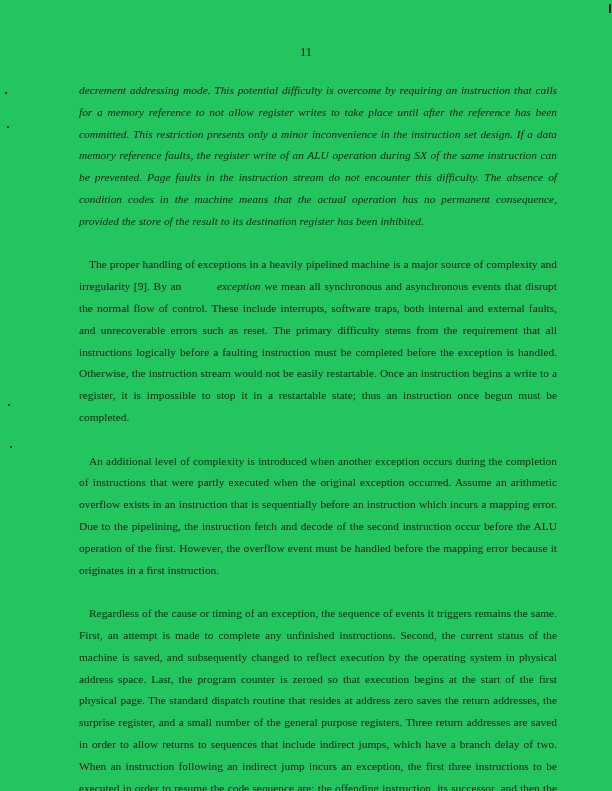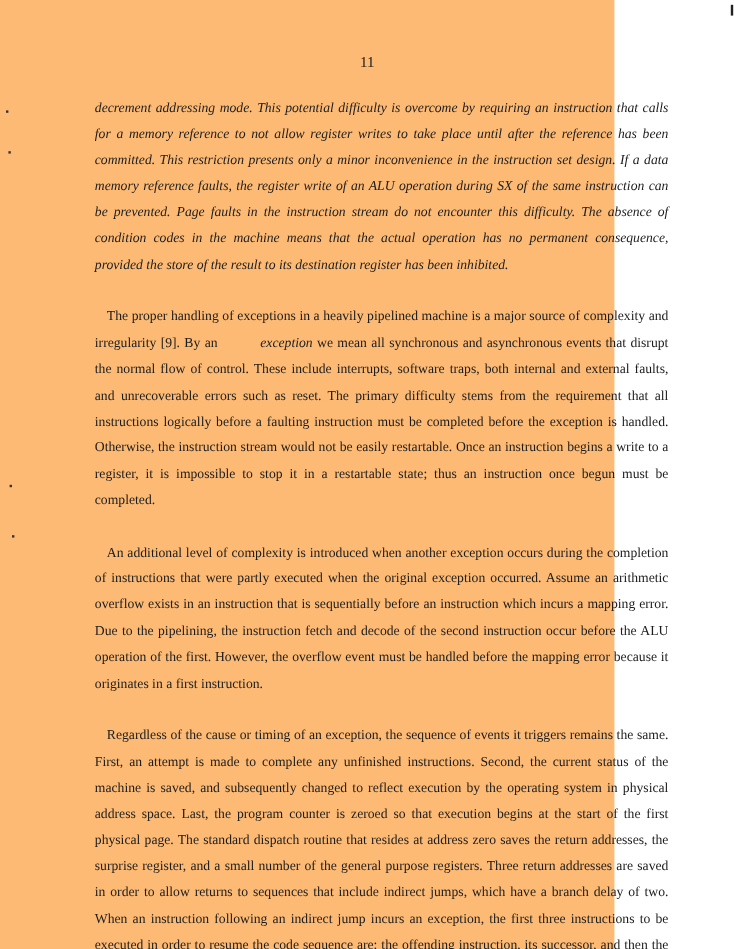--- a/index.html
+++ b/index.html
@@ -1,17 +1,17 @@
 <!DOCTYPE html>
 <html><head>
 <meta charset="utf-8">
 <style>
   html, body { margin: 0; padding: 0; background: #ffffff; }
   body { width: 612px; height: 791px; position: relative; overflow: hidden; }
-  .page { position: absolute; left: 0; top: 0; width: 512px; height: 791px; background: #fdba74; }
+  .page { position: absolute; left: 0; top: 0; width: 612px; height: 791px; background: #22c55e; }
   .page-number {
     position: absolute; left: 0; width: 612px; top: 45px; text-align: center;
     font-family: "Liberation Serif", serif; font-size: 12.5px; color: #1a1a1a;
   }
   .body-text {
     position: absolute; left: 79px; top: 80px; width: 478px;
     font-family: "Liberation Serif", serif; font-size: 11.4px; line-height: 21.8px;
     color: #1c1c1c; text-align: justify;
   }
   .para { margin: 0 0 21.8px 0; text-indent: 10px; }

